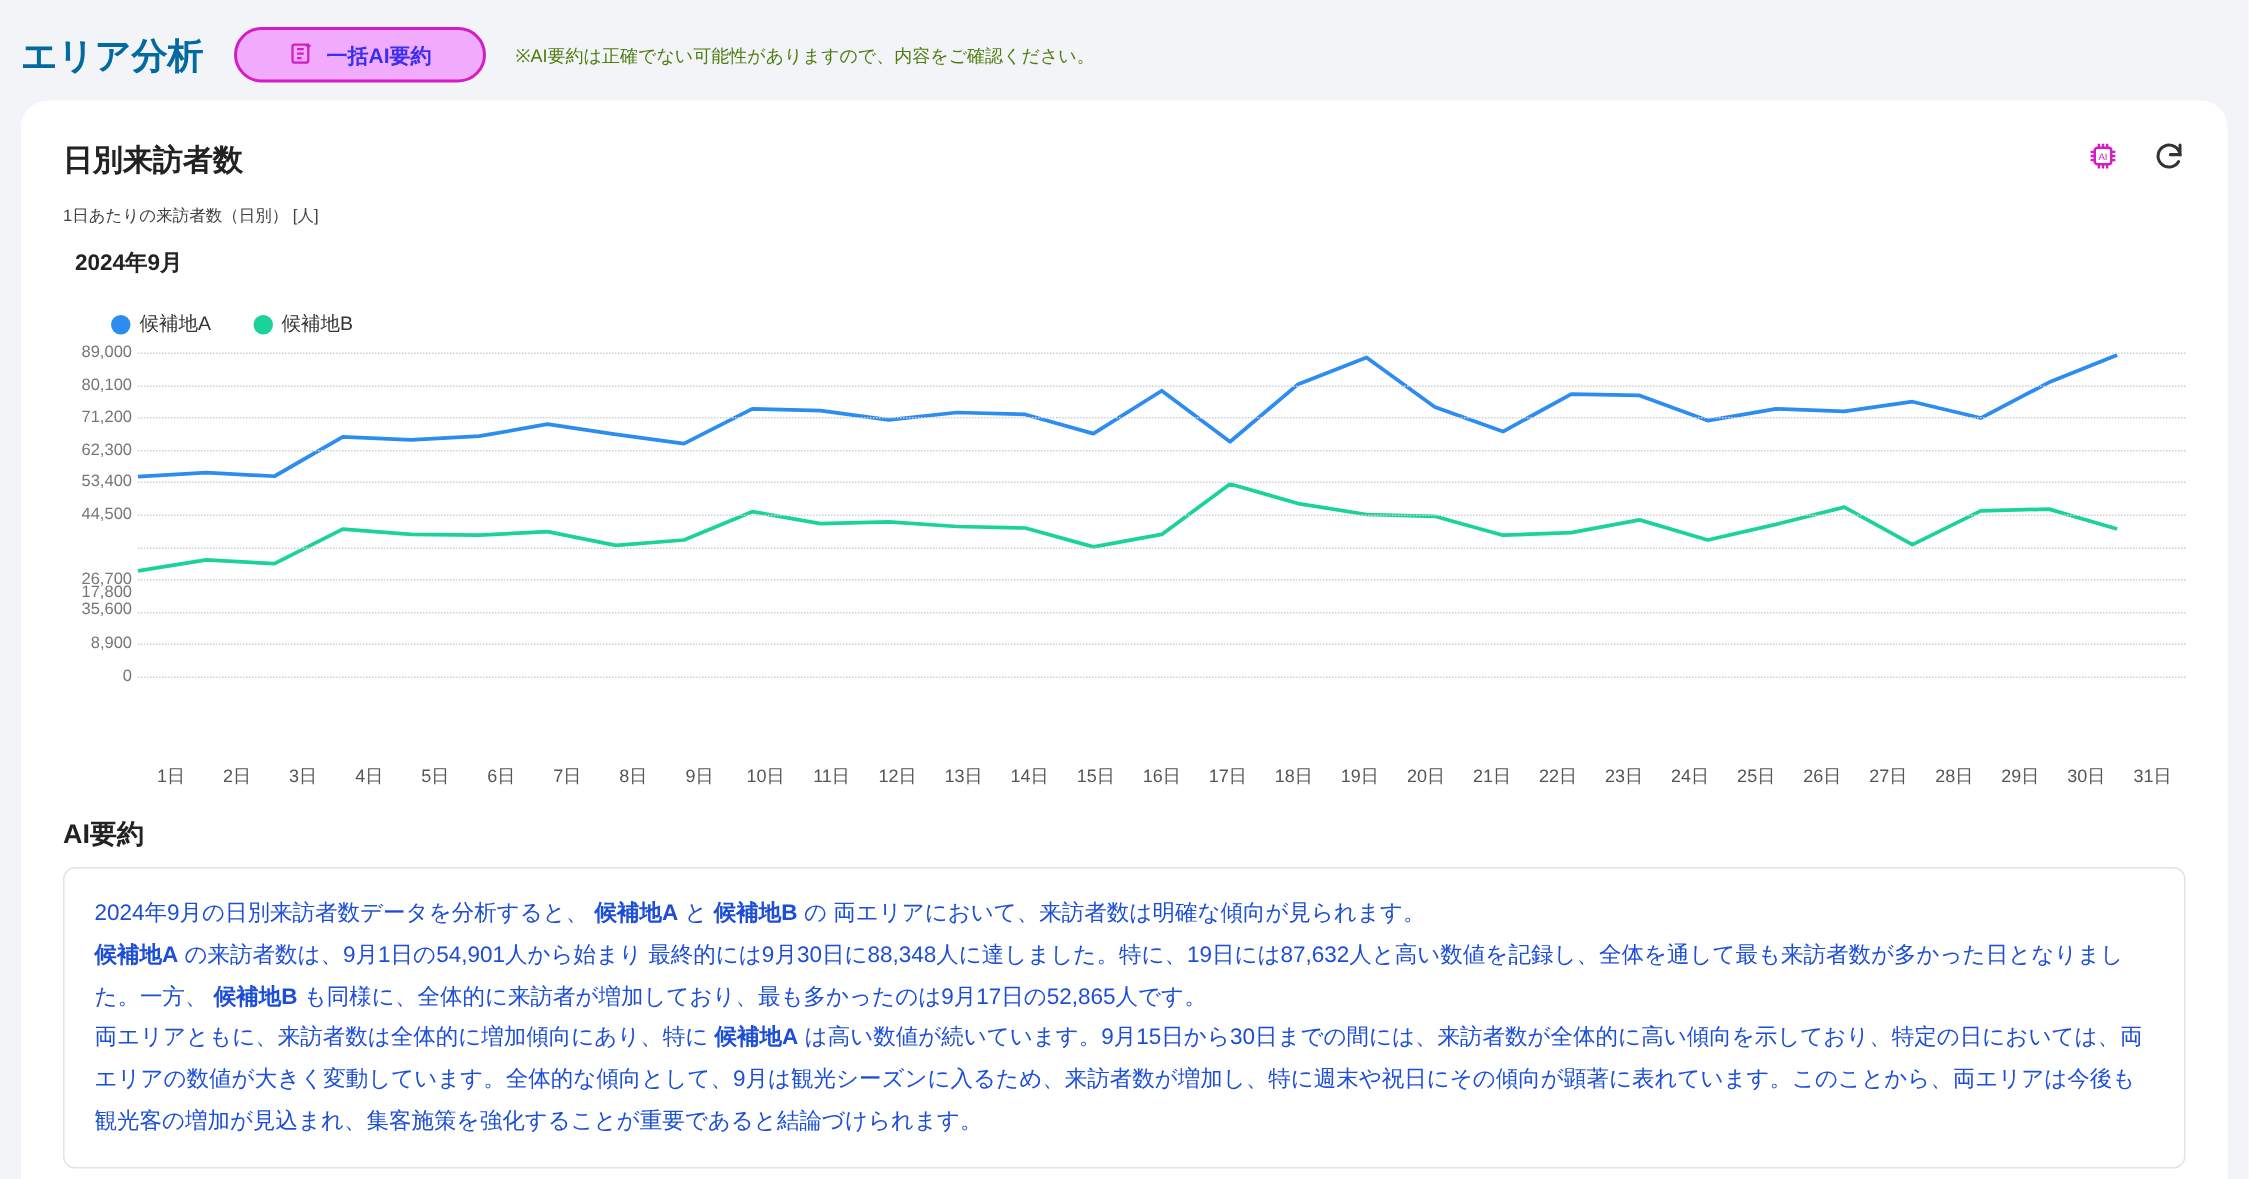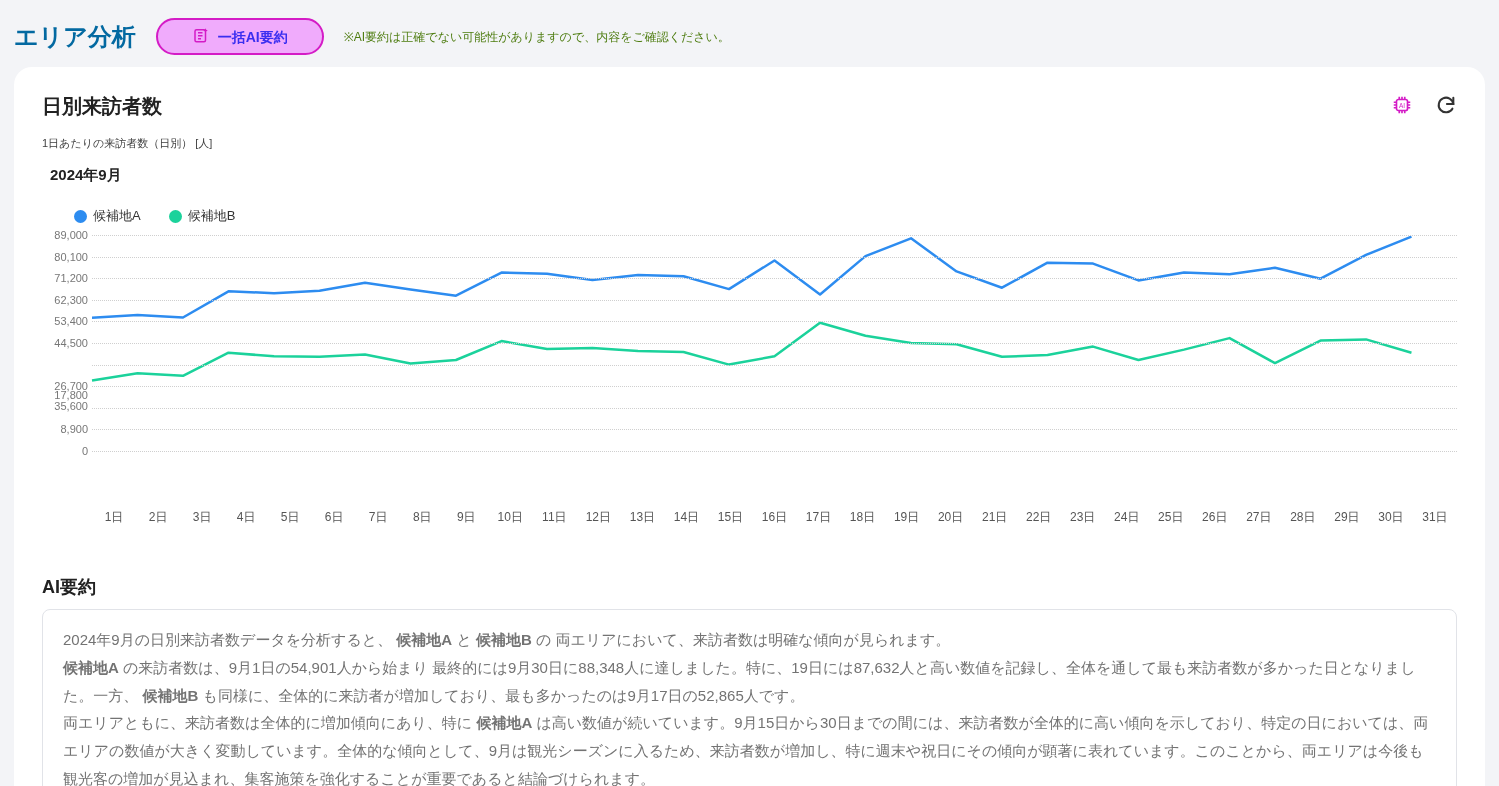--- a/index.html
+++ b/index.html
@@ -135,30 +135,30 @@
     font-size: 12px;
     color: #555;
   }
   .x-tick {
     flex: 1;
     text-align: center;
   }
   .summary-title {
     font-size: 18px;
     font-weight: 700;
-    margin-top: 49px;
+    margin-top: 18px;
     margin-bottom: 10px;
   }
   .summary-box {
     border: 1px solid #e1e3e8;
     border-radius: 8px;
     padding: 16px 20px;
     font-size: 15px;
     line-height: 1.85;
-    color: #737373;
+    color: #1d4ed8;
   }
   .bold { font-weight: 700; }
 </style>
 </head>
 <body>
 
 <div class="header">
   <div class="page-title">エリア分析</div>
   <button class="ai-summary-btn">
     <span>

